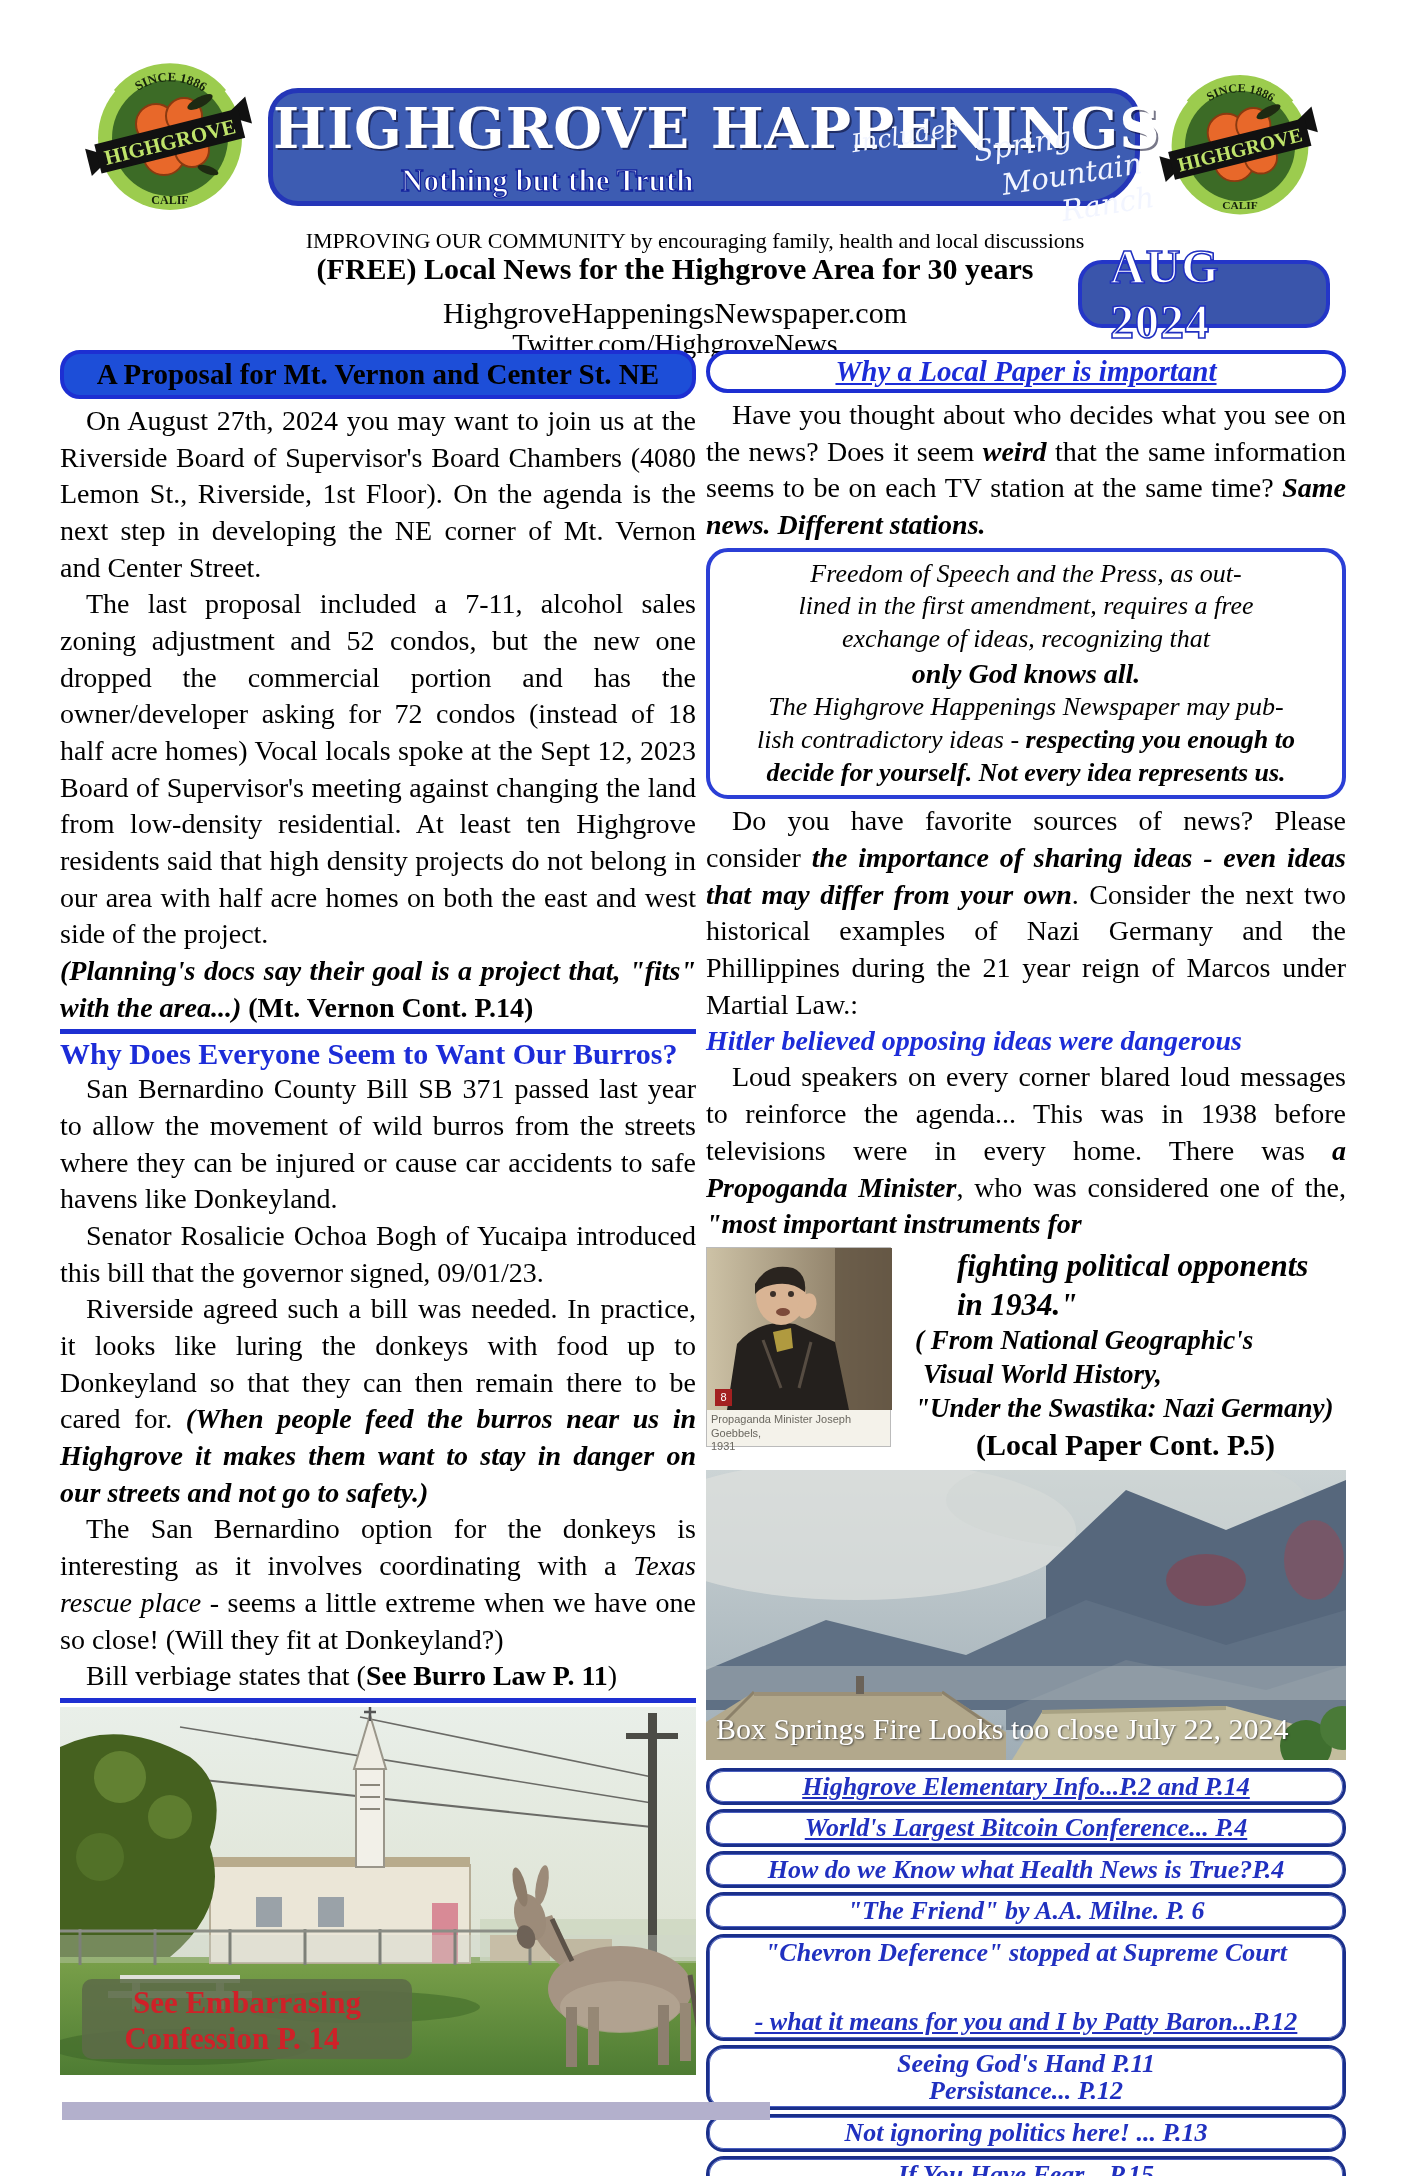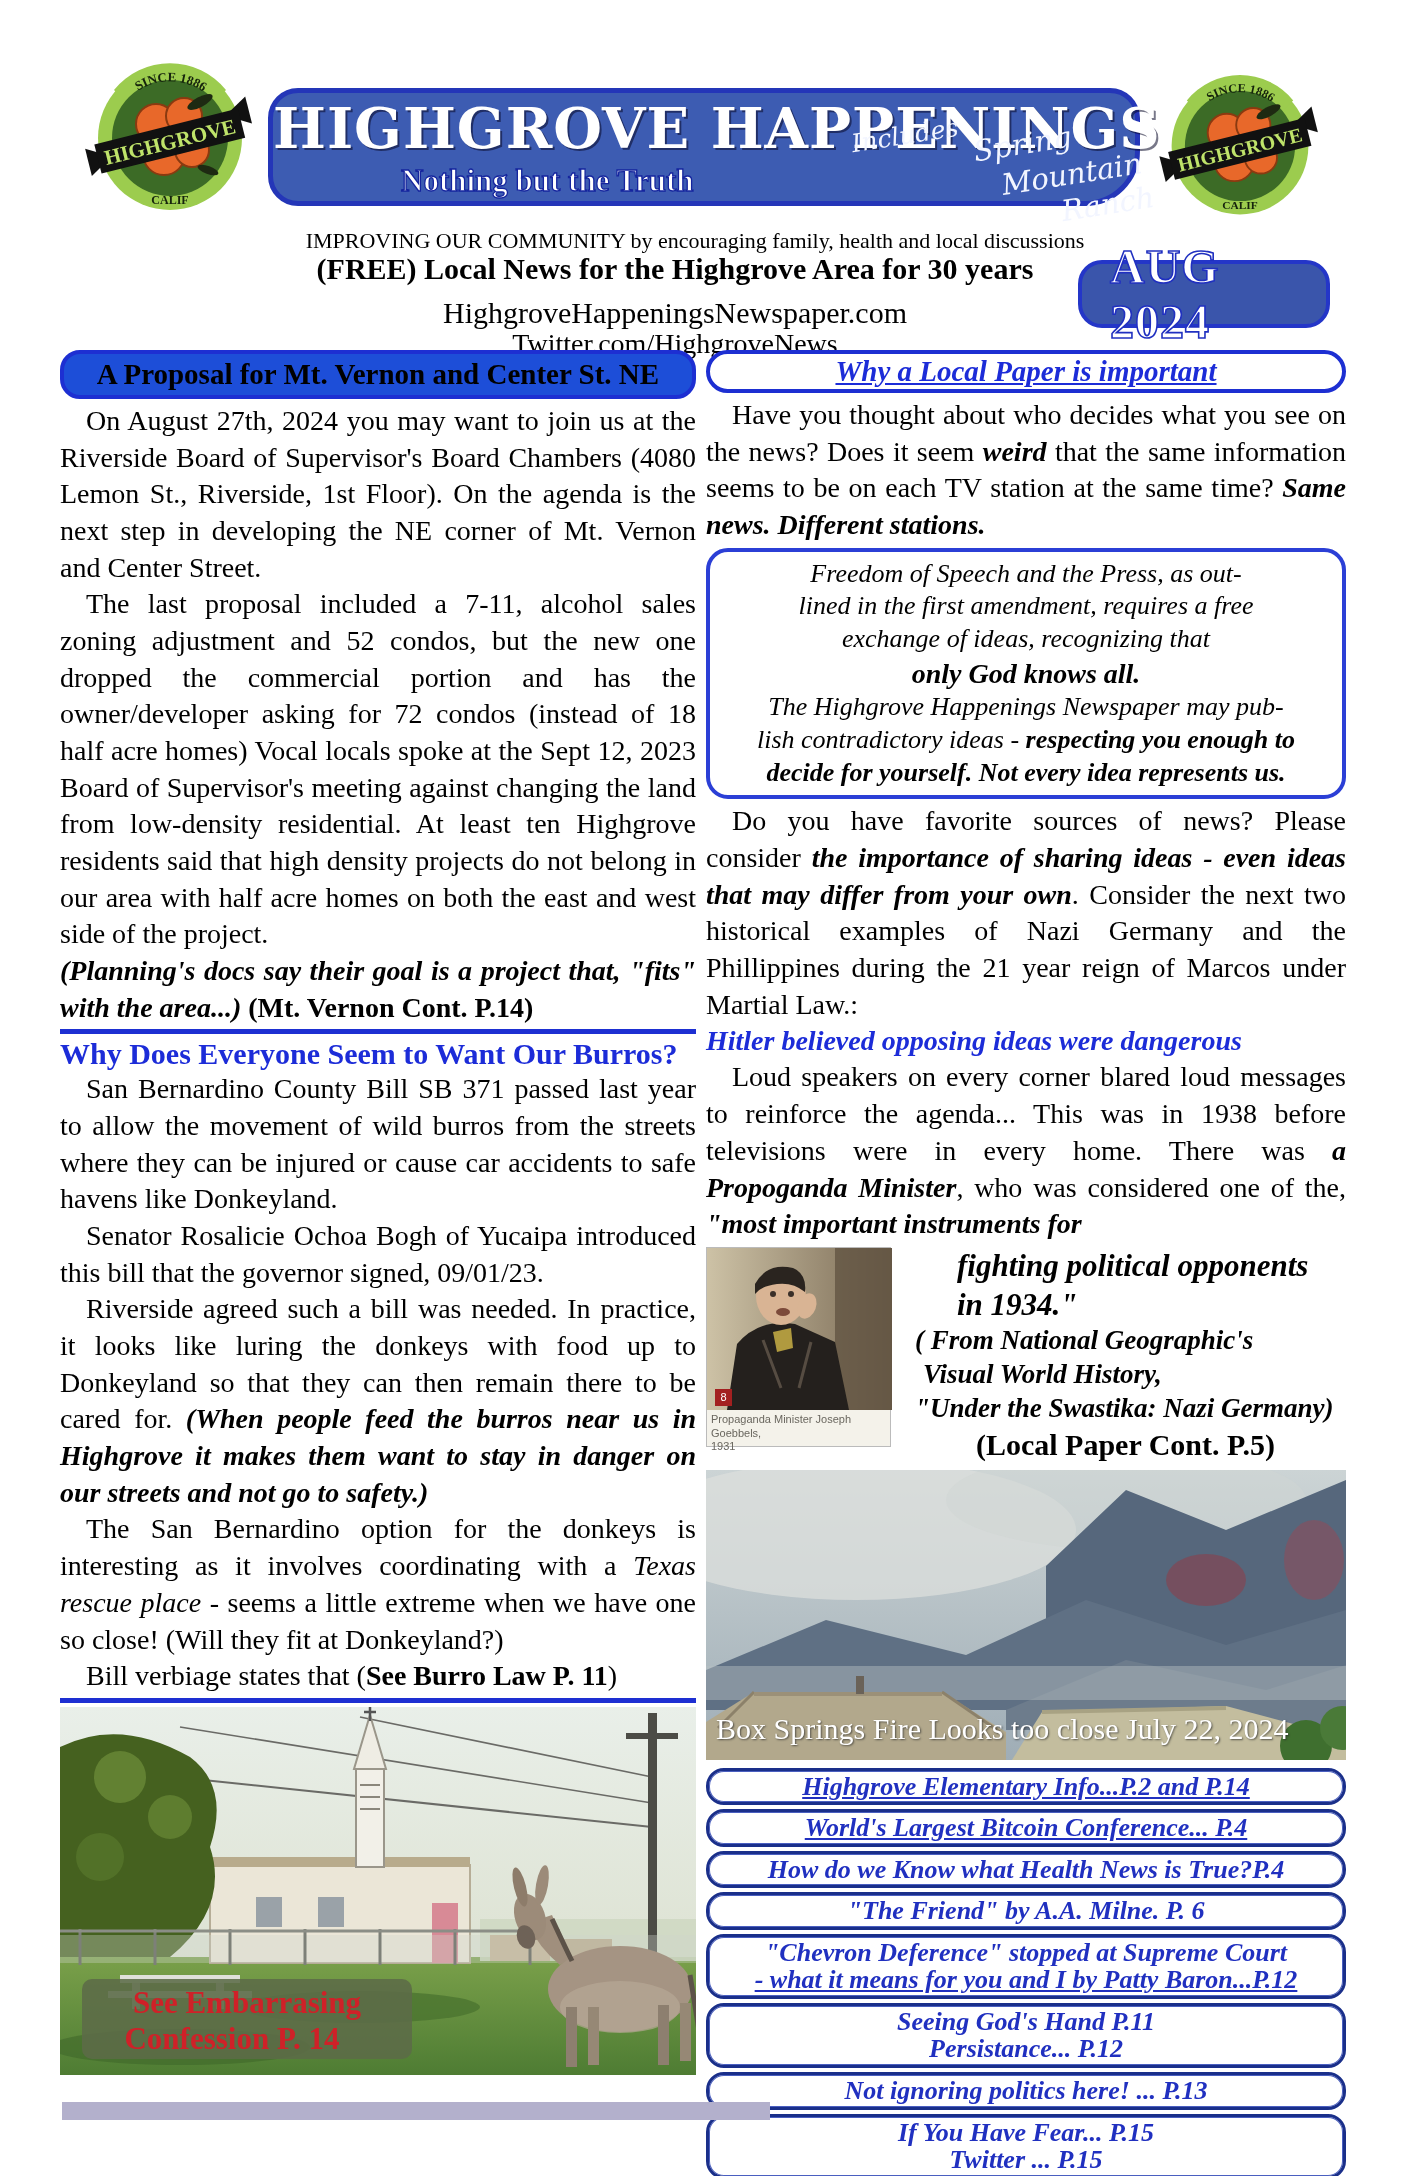--- a/index.html
+++ b/index.html
@@ -106,21 +106,21 @@
     text-shadow:1px 1px 2px rgba(40,40,40,.7); white-space:nowrap;
   }
   
   .pills { margin-top:8px; }
   .pill {
     border:3px solid #1a2f8a; border-radius:18px; background:#fff;
     text-align:center; padding:2px 8px; margin-bottom:4px;
     color:#2030c0; font-weight:bold; font-style:italic; font-size:26px; line-height:1.06;
     box-shadow:0 0 0 1px #4a5fc0 inset;
   }
-  .pill .u { text-decoration:underline; }
+  .pill .u { text-decoration:underline;margin-top:42px; }
   .pill-split { display:flex; justify-content:space-between; padding:2px 40px;flex-direction:column; }
   
   .church { position:relative; width:760px; height:368px; margin-top:4px; overflow:hidden; }
   .bottom-strip { position:absolute; left:62px; top:2102px; width:708px; height:18px; background:#b3b0cc; }
   svg text { font-family:"Liberation Serif", serif; }
 </style>
 </head>
 <body>
 
 <div class="logo logo-left">

